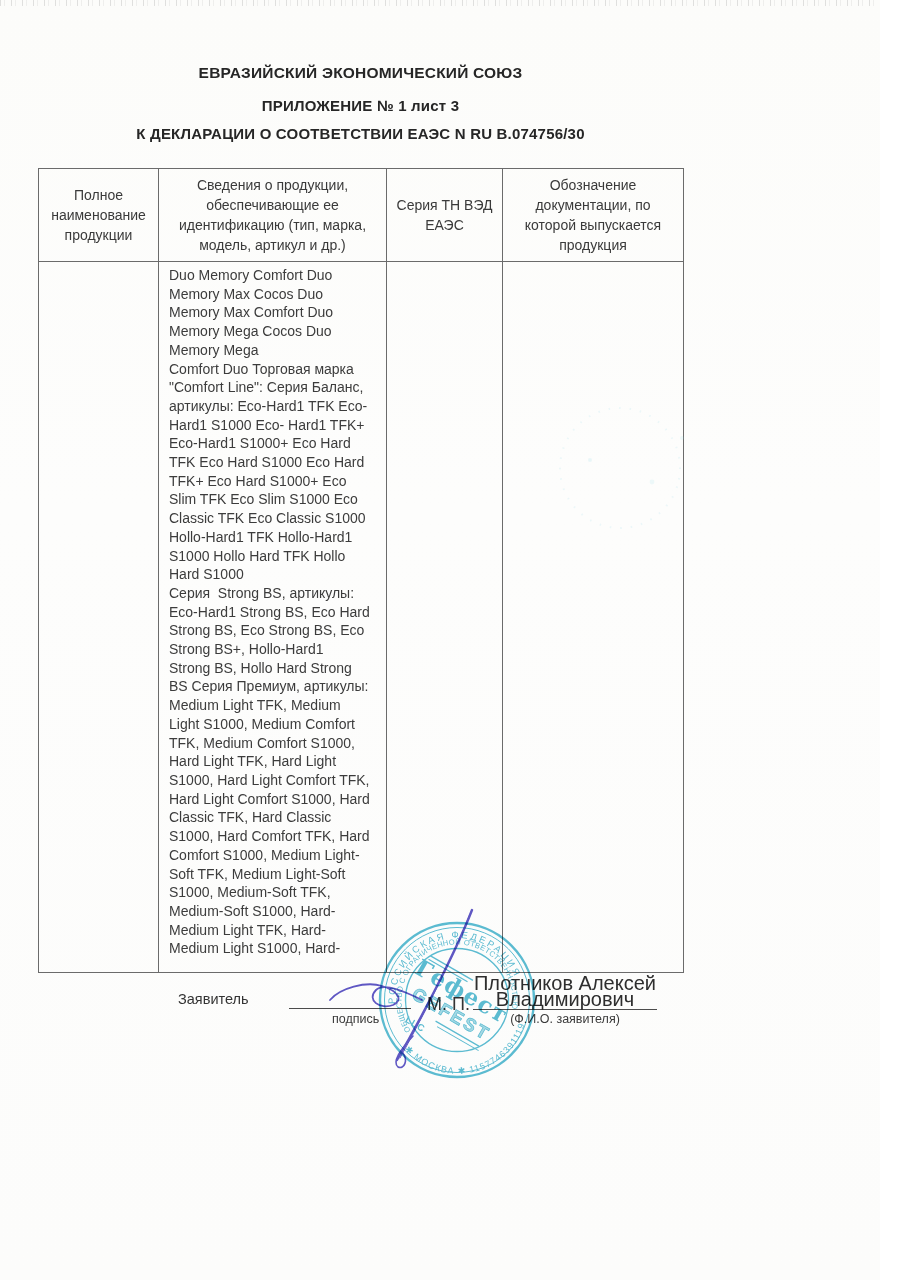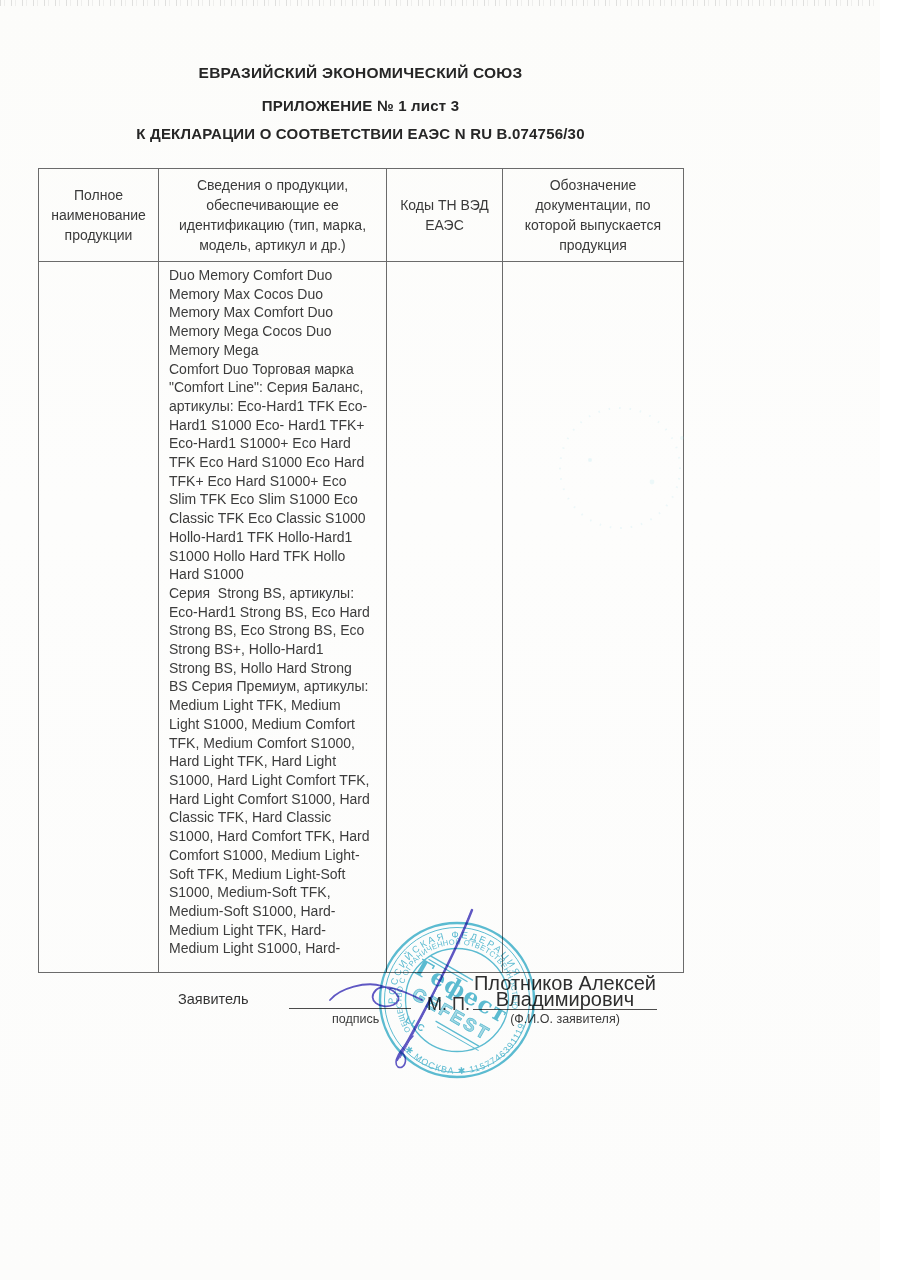--- a/index.html
+++ b/index.html
@@ -69,21 +69,21 @@
     <colgroup>
       <col style="width:120px">
         <col style="width:228px">
         <col style="width:116px">
         <col style="width:181px">
     </colgroup>
     <thead>
       <tr>
         <th>Полное наименование продукции</th>
         <th>Сведения о продукции, обеспечивающие ее идентификацию (тип, марка, модель, артикул и др.)</th>
-        <th>Коды ТН ВЭД ЕАЭС</th>
+        <th>Серия ТН ВЭД ЕАЭС</th>
         <th>Обозначение документации, по которой выпускается продукция</th>
       </tr>
     </thead>
     <tbody>
       <tr>
         <td></td>
         <td class="details">Duo Memory Comfort Duo
 Memory Max Cocos Duo
 Memory Max Comfort Duo
 Memory Mega Cocos Duo

